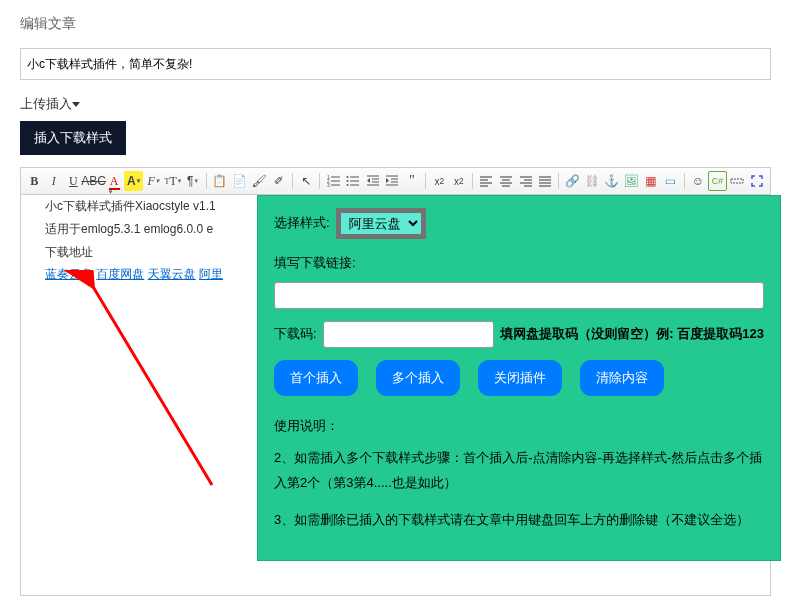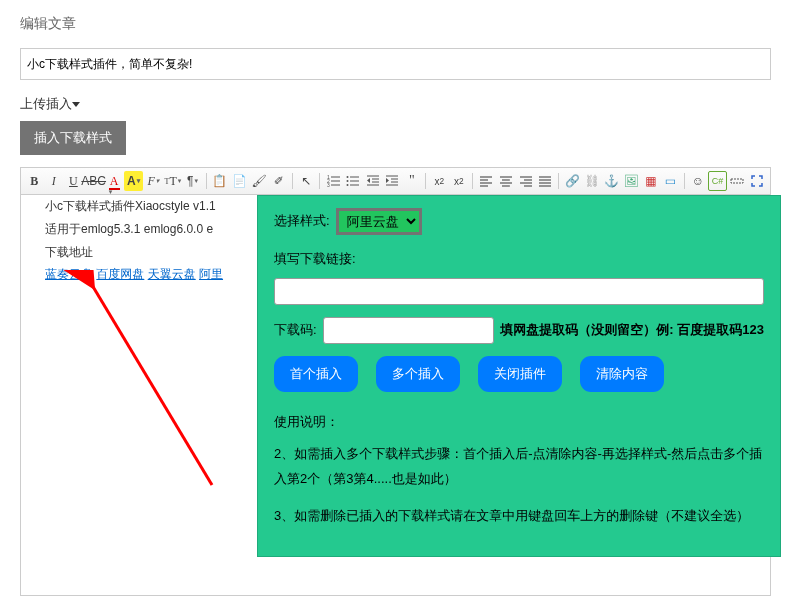--- a/index.html
+++ b/index.html
@@ -31,21 +31,21 @@
       font-size: 13px;
     }
     .caret-down {
       display: inline-block;
       width: 0; height: 0;
       border-left: 4px solid transparent;
       border-right: 4px solid transparent;
       border-top: 5px solid #333;
     }
     .insert-btn {
-      background: #737373;
+      background: #0f172a;
       color: #fff;
       border: none;
       padding: 8px 14px;
       font-size: 13px;
       cursor: pointer;
       margin-bottom: 12px;
       font-family: inherit;
     }
     .editor-wrap {
       border: 1px solid #ccc;
@@ -122,22 +122,22 @@
       display: flex;
       align-items: center;
       gap: 6px;
       margin-bottom: 12px;
     }
     .modal-row label { white-space: nowrap; }
     .modal select {
       padding: 2px 4px;
       font-size: 13px;
       font-family: inherit;
-      border: 3px solid #737373;
-      background: #22c55e;
+      border: 5px solid #737373;
+      background: #5eead4;
     }
     .modal input[type="text"] {
       flex: 1;
       padding: 5px 6px;
       border: 1px solid #999;
       border-radius: 3px;
       font-size: 13px;
       font-family: inherit;
     }
     .modal .link-input { width: 100%; }

